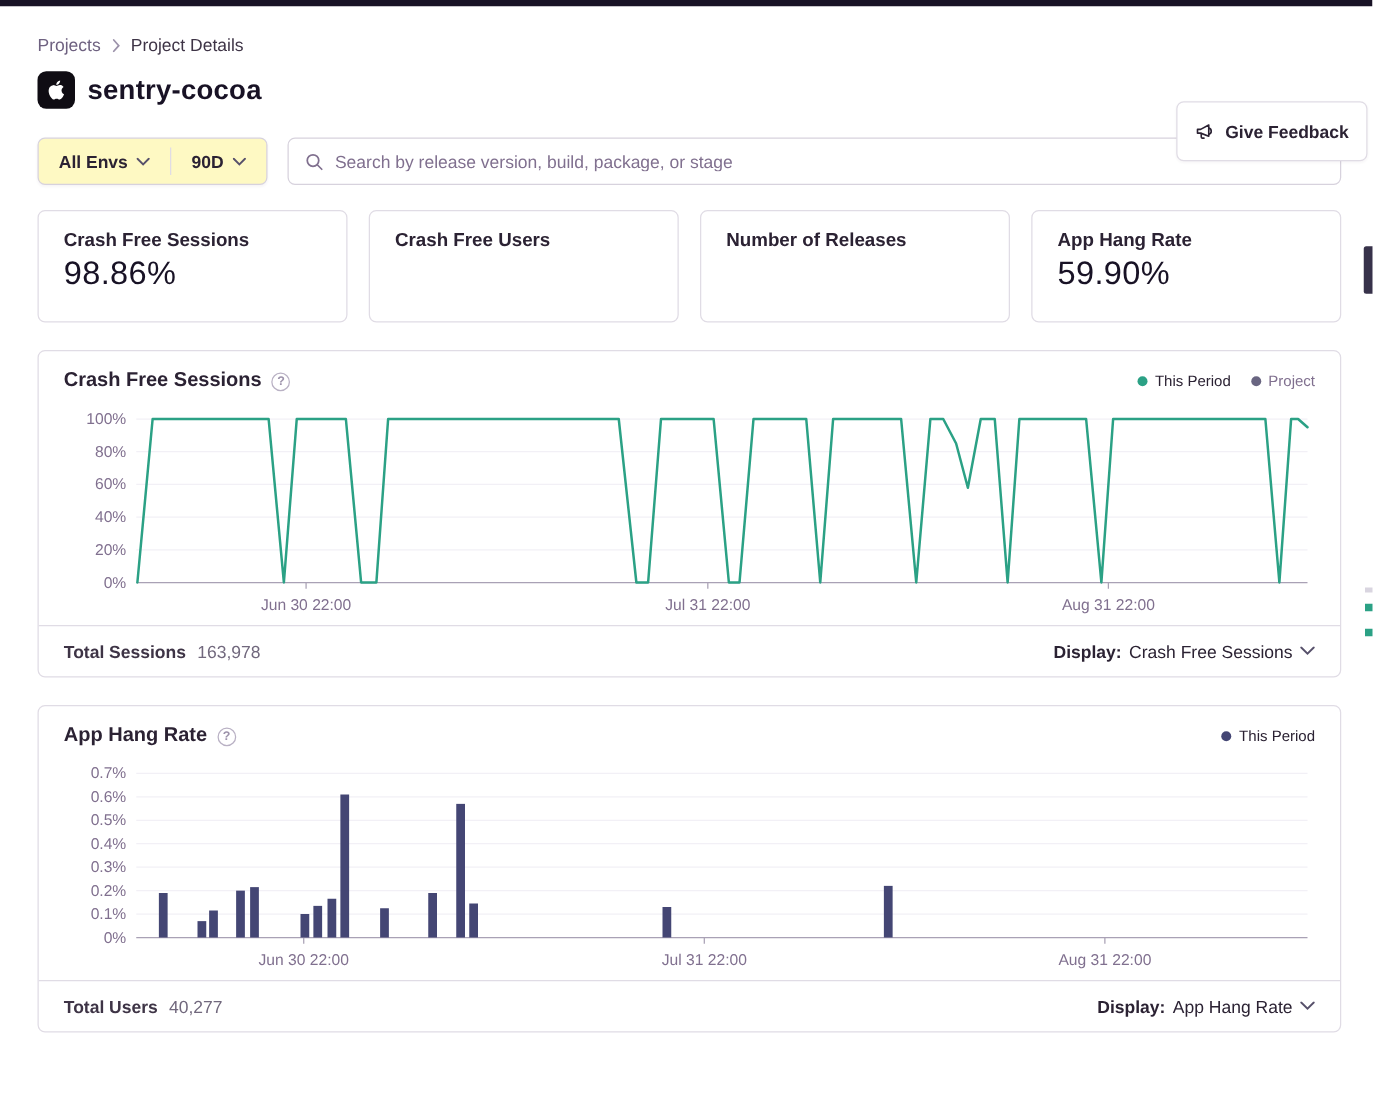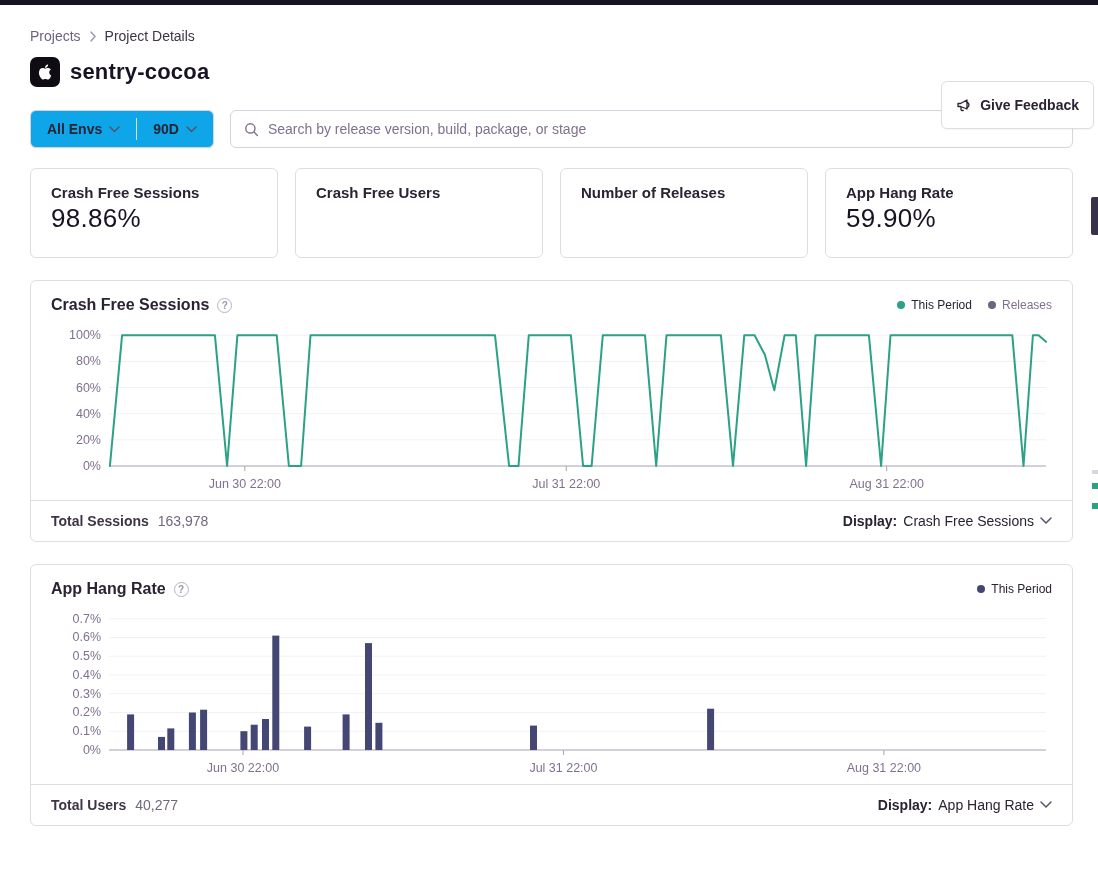--- a/index.html
+++ b/index.html
@@ -17,21 +17,21 @@
     background:#fff; border:1px solid #e0dce5; border-radius:6px; height:48px; padding:0 14px;
     font-family:inherit; font-size:14px; font-weight:bold; color:#2b2233; cursor:pointer;
     box-shadow:0 1px 2px rgba(43,34,51,.04);margin-top:32px; }
   .title-row { margin-top:13px; display:flex; align-items:center; gap:10px; }
   .platform-icon { width:30px; height:30px; background:#0f0c13; border-radius:7px;
     display:flex; align-items:center; justify-content:center; }
   h1.page-title { font-size:22px; font-weight:bold; color:#181225; letter-spacing:.2px; }
 
   
   .filter-row { margin-top:23px; display:flex; gap:16px; }
-  .filter-group { display:flex; align-items:center; height:38px; background:#0ea5e9;
+  .filter-group { display:flex; align-items:center; height:38px; background:#fef9c3;
     border:1px solid #d7d2dd; border-radius:6px; box-shadow:0 1px 2px rgba(43,34,51,.04); }
   .filter-btn { display:flex; align-items:center; gap:7px; padding:0 16px; height:100%;
     background:none; border:none; font-family:inherit; font-size:14px; font-weight:bold;
     color:#2b2233; cursor:pointer; }
   .filter-divider { width:1px; height:22px; background:#e0dce5; }
   .search-box { flex:1; display:flex; align-items:center; gap:9px; height:38px;
     border:1px solid #d7d2dd; border-radius:6px; padding:0 13px; background:#fff; }
   .search-box input { flex:1; border:none; outline:none; font-family:inherit; font-size:14px;
     color:#2b2233; background:transparent; }
   .search-box input::placeholder { color:#80708f; }
@@ -160,21 +160,21 @@
     <div class="panel-header">
       <span class="panel-title">Crash Free Sessions</span>
       <span class="help-icon">?</span>
       <div class="legend">
         <span class="legend-item">
           <span class="legend-dot" style="background: rgb(43, 161, 133);"></span>
           <span class="legend-label-dark">This Period</span>
         </span>
         <span class="legend-item">
           <span class="legend-dot" style="background: rgb(105, 101, 129);"></span>
-          <span class="legend-label-gray">Releases</span>
+          <span class="legend-label-gray">Project</span>
         </span>
       </div>
     </div>
     <div class="chart-wrap">
       <svg class="chart" width="1001" height="178" viewBox="0 0 1001 178">
           <text x="50" y="150" text-anchor="end" fill="#80708f" font-size="12.5">0%</text>
           <line x1="58" x2="995" y1="119.84615384615384" y2="119.84615384615384" stroke="#f2f0f6" stroke-width="1"></line>
           <text x="50" y="123.84615384615384" text-anchor="end" fill="#80708f" font-size="12.5">20%</text>
           <line x1="58" x2="995" y1="93.69230769230768" y2="93.69230769230768" stroke="#f2f0f6" stroke-width="1"></line>
           <text x="50" y="97.69230769230768" text-anchor="end" fill="#80708f" font-size="12.5">40%</text>

